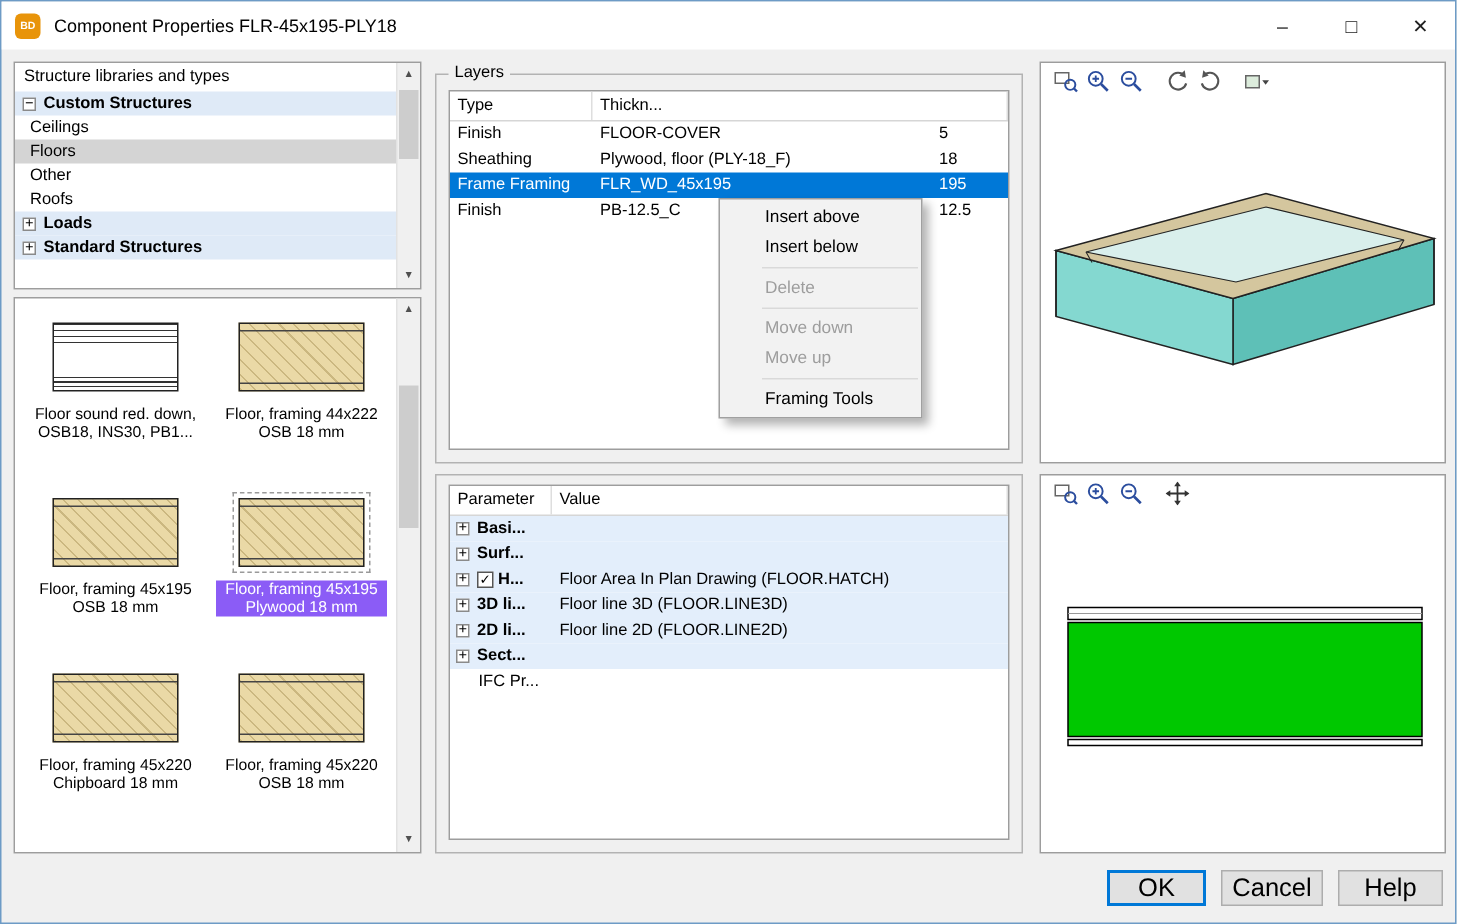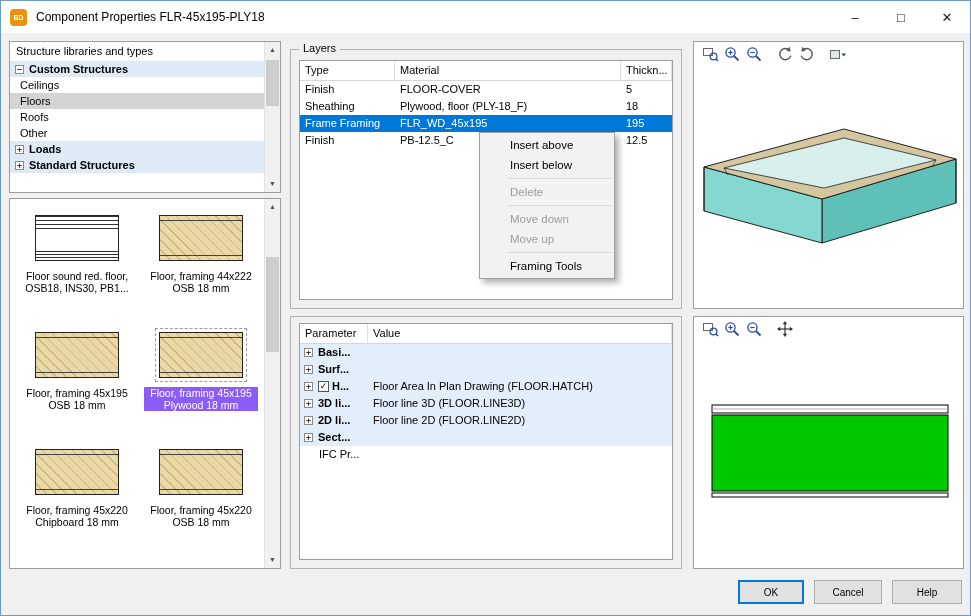--- a/index.html
+++ b/index.html
@@ -87,21 +87,21 @@
   
   .view-panel { left: 692px; width: 271px; }
   .view3d { top: 40px; height: 268px; }
   .view2d { top: 315px; height: 253px; }
   .toolbar { height: 24px; display: flex; align-items: center; padding-left: 5px; }
   .tb-btn { min-width: 22px; height: 20px; display: flex; align-items: center; justify-content: center; }
   .tb-btn[data-name="rotate-ccw-icon"], .tb-btn[data-name="display-mode-icon"], .tb-btn[data-name="pan-icon"] { margin-left: 9px; }
   .view-svg { position: absolute; left: 0; top: 25px; }
 
   
-  .fbtn { position: absolute; top: 579px; height: 24px; background: #e1e1e1; border: 1px solid #adadad; font-family: "Liberation Sans", sans-serif; font-size: 10px; }
+  .fbtn { position: absolute; top: 579px; height: 24px; background: #e1e1e1; border: 1px solid #adadad; font-family: "Liberation Sans", sans-serif; font-size: 17px; }
   .fbtn.default { border: 2px solid #0078d7; }
   #btn-ok { left: 737px; width: 66px; }
   #btn-cancel { left: 813px; width: 68px; }
   #btn-help { left: 891px; width: 70px; }
 </style>
 </head>
 <body>
 
 <div class="window" data-name="component-properties-window">
 
@@ -122,25 +122,25 @@
           <div class="tree-row tinted" data-name="tree-item-custom-structures">
             <span class="expander" data-name="collapse-icon">−</span>
             <span class="lbl b" data-name="tree-item-label">Custom Structures</span>
           </div>
           <div class="tree-row indent" data-name="tree-item-ceilings">
             <span class="lbl" data-name="tree-item-label">Ceilings</span>
           </div>
           <div class="tree-row selected indent" data-name="tree-item-floors">
             <span class="lbl" data-name="tree-item-label">Floors</span>
           </div>
+          <div class="tree-row indent" data-name="tree-item-other">
+            <span class="lbl" data-name="tree-item-label">Other</span>
+          </div>
           <div class="tree-row indent" data-name="tree-item-roofs">
             <span class="lbl" data-name="tree-item-label">Roofs</span>
-          </div>
-          <div class="tree-row indent" data-name="tree-item-other">
-            <span class="lbl" data-name="tree-item-label">Other</span>
           </div>
           <div class="tree-row tinted" data-name="tree-item-loads">
             <span class="expander" data-name="expand-icon">+</span>
             <span class="lbl b" data-name="tree-item-label">Loads</span>
           </div>
           <div class="tree-row tinted" data-name="tree-item-standard-structures">
             <span class="expander" data-name="expand-icon">+</span>
             <span class="lbl b" data-name="tree-item-label">Standard Structures</span>
           </div>
         </div>
@@ -151,21 +151,21 @@
       <div class="sb-arrow down" data-name="scroll-down-icon">▼</div>
     </div>
   </div>
 
   <div class="panel thumbs-panel" data-name="component-thumbnails-panel">
     <div class="thumb-grid" id="thumb-grid" data-name="thumbnail-grid">
         <div class="thumb-cell" data-name="thumbnail-floor-sound-red-pack-osb18-ins30-pb1">
           <div class="thumb-wrap" data-name="thumbnail-image-frame">
             <div class="thumb layered" data-name="component-preview-image"></div>
           </div>
-          <div class="thumb-label" data-name="thumbnail-label">Floor sound red. floor, OSB18, INS30, PB1...</div>
+          <div class="thumb-label" data-name="thumbnail-label">Floor sound red. down, OSB18, INS30, PB1...</div>
         </div>
         <div class="thumb-cell" data-name="thumbnail-floor-framing-44x222-osb-18-mm">
           <div class="thumb-wrap" data-name="thumbnail-image-frame">
             <div class="thumb hatched" data-name="component-preview-image"></div>
           </div>
           <div class="thumb-label" data-name="thumbnail-label">Floor, framing 44x222 OSB 18 mm</div>
         </div>
         <div class="thumb-cell" data-name="thumbnail-floor-framing-45x195-osb-18-mm">
           <div class="thumb-wrap" data-name="thumbnail-image-frame">
             <div class="thumb hatched" data-name="component-preview-image"></div>
@@ -196,21 +196,20 @@
       <div class="sb-thumb" style="top:58px;height:95px;" data-name="scroll-thumb"></div>
       <div class="sb-arrow down" data-name="scroll-down-icon">▼</div>
     </div>
   </div>
 
   <div class="group layers-group" data-name="layers-group">
     <span class="group-label" data-name="layers-group-label">Layers</span>
     <div class="inner-table layers-tbl" data-name="layers-table">
       <div class="trow thead" id="layers-header" data-name="layers-table-header">
           <span class="c0" data-name="layers-column-type">Type</span>
-          <span class="c1" data-name="layers-column-material">Material</span>
           <span class="c2" data-name="layers-column-thickn">Thickn...</span>
         </div>
       <div id="layers-rows" data-name="layers-table-body">
           <div class="trow" data-name="layer-row-finish">
             <span class="c0" data-name="layer-type">Finish</span>
             <span class="c1" data-name="layer-material">FLOOR-COVER</span>
             <span class="c2" data-name="layer-thickness">5</span>
           </div>
           <div class="trow" data-name="layer-row-sheathing">
             <span class="c0" data-name="layer-type">Sheathing</span>

